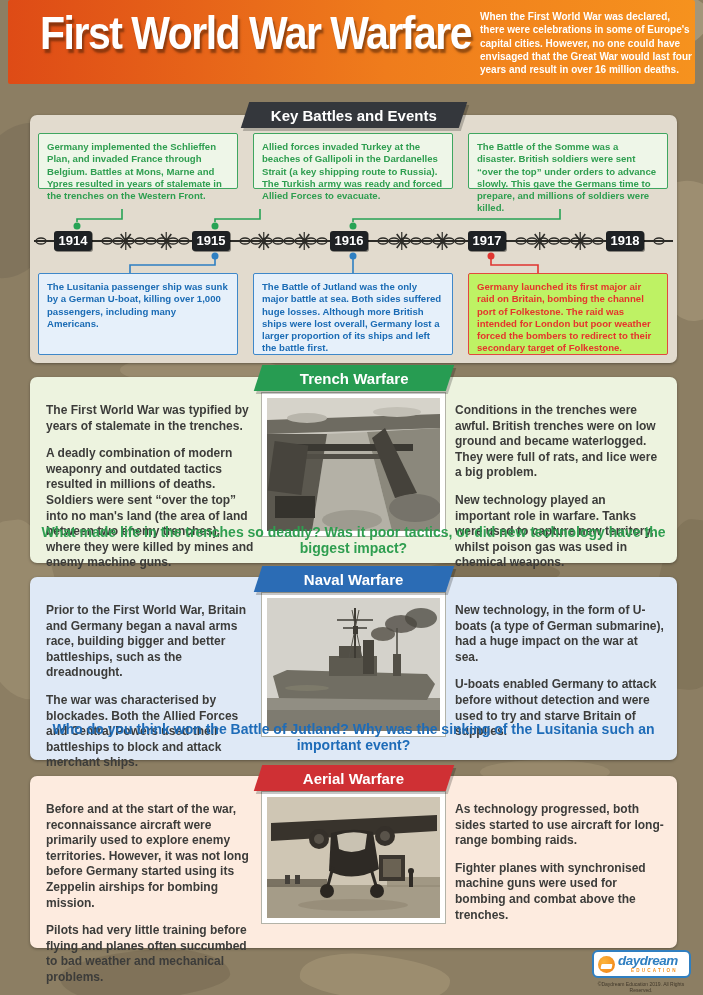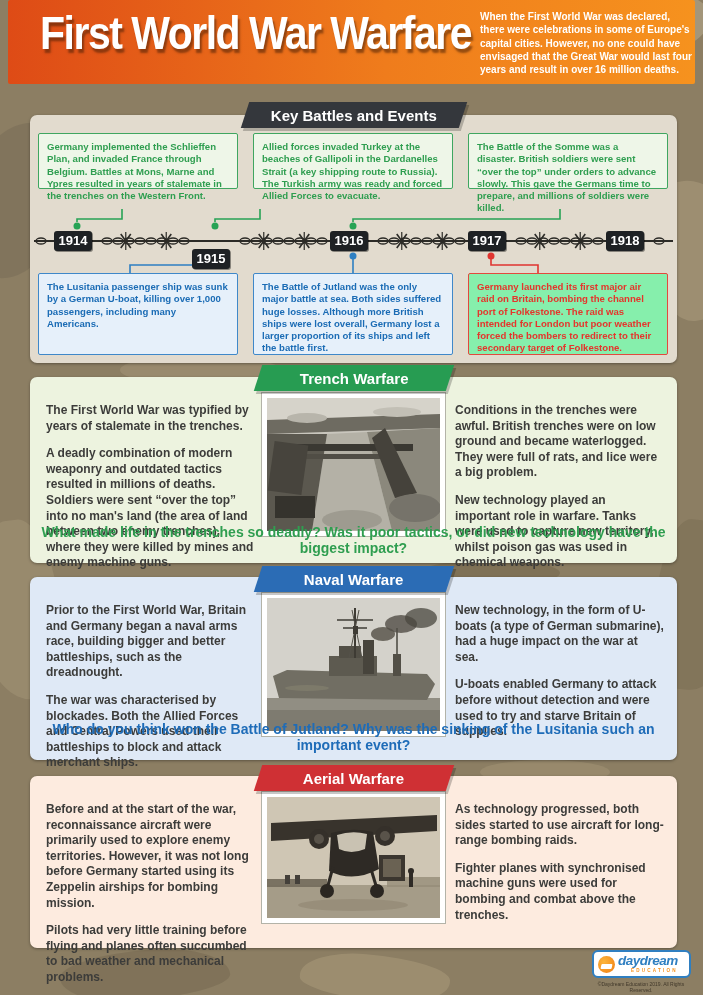--- a/index.html
+++ b/index.html
@@ -26,21 +26,21 @@
   .banner.r{top:-11px;width:192px;background:#cf3034;}
   
   .ev-row{position:absolute;left:8px;right:9px;display:flex;gap:15px;}
   .ev-row.top{top:18px;}
   .ev-row.bot{top:158px;}
   .ev{flex:1;border-radius:2px;padding:7px 8px;font-size:9.6px;line-height:1.28;font-weight:bold;box-sizing:border-box;}
   .ev-row.top .ev{height:56px;}
   .ev-row.bot .ev{height:82px;}
   .ev.green{background:#eef6e8;border:1.5px solid #3fa660;color:#2f9e50;}
   .ev.blue{background:#e6f0fa;border:1.5px solid #3f88c9;color:#1b6cb5;}
-  .ev.red{background:#86efac;border:1.5px solid #e2493d;color:#e5352c;}
+  .ev.red{background:#bef264;border:1.5px solid #e2493d;color:#e5352c;}
   
   .timeline{position:absolute;top:94px;left:0;width:647px;height:64px;}
   .timeline svg{position:absolute;inset:0;}
   .badge{position:absolute;top:22px;width:38px;height:20px;background:#1e2124;color:#fff;font-size:13px;font-weight:bold;text-align:center;line-height:20px;border-radius:3px;box-shadow:1px 1px 0 rgba(0,0,0,.4);}
   
   .col-l{position:absolute;left:16px;top:26px;width:212px;}
   .col-r{position:absolute;right:13px;top:26px;width:209px;}
   .col-l p,.col-r p{margin:0 0 12px 0;font-size:12px;line-height:1.3;font-weight:bold;color:#3c3c3a;}
   .photo{position:absolute;left:232px;top:16px;width:173px;height:133px;background:#fff;border:5px solid #fff;box-shadow:0 0 0 1px #b3b3a8;}
   .aerial .photo{height:121px;}
@@ -160,21 +160,21 @@
           <ellipse cx="568" cy="32" rx="5" ry="3" fill="none" stroke="#2c2b27" stroke-width="1.3"></ellipse>
           <line x1="504.76" y1="25" x2="514.76" y2="39" stroke="#2c2b27" stroke-width="1.6"></line>
           <line x1="504.76" y1="39" x2="514.76" y2="25" stroke="#2c2b27" stroke-width="1.6"></line>
           <line x1="509.76" y1="23" x2="509.76" y2="41" stroke="#2c2b27" stroke-width="1.2"></line>
           <line x1="545.24" y1="25" x2="555.24" y2="39" stroke="#2c2b27" stroke-width="1.6"></line>
           <line x1="545.24" y1="39" x2="555.24" y2="25" stroke="#2c2b27" stroke-width="1.6"></line>
           <line x1="550.24" y1="23" x2="550.24" y2="41" stroke="#2c2b27" stroke-width="1.2"></line>
           <ellipse cx="629" cy="32" rx="5" ry="3" fill="none" stroke="#2c2b27" stroke-width="1.3"></ellipse>
         </svg>
       <div class="badge" style="left:24px;">1914</div>
-      <div class="badge" style="left:162px;margin-top:18px;">1915</div>
+      <div class="badge" style="left:162px;">1915</div>
       <div class="badge" style="left:300px;">1916</div>
       <div class="badge" style="left:438px;">1917</div>
       <div class="badge" style="left:576px;">1918</div>
     </div>
 
     <div class="ev-row bot">
       <div class="ev blue">The Lusitania passenger ship was sunk by a German U-boat, killing over 1,000 passengers, including many Americans.</div>
       <div class="ev blue">The Battle of Jutland was the only major battle at sea. Both sides suffered huge losses. Although more British ships were lost overall, Germany lost a larger proportion of its ships and left the battle first.</div>
       <div class="ev red">Germany launched its first major air raid on Britain, bombing the channel port of Folkestone. The raid was intended for London but poor weather forced the bombers to redirect to their secondary target of Folkestone.</div>
     </div>

